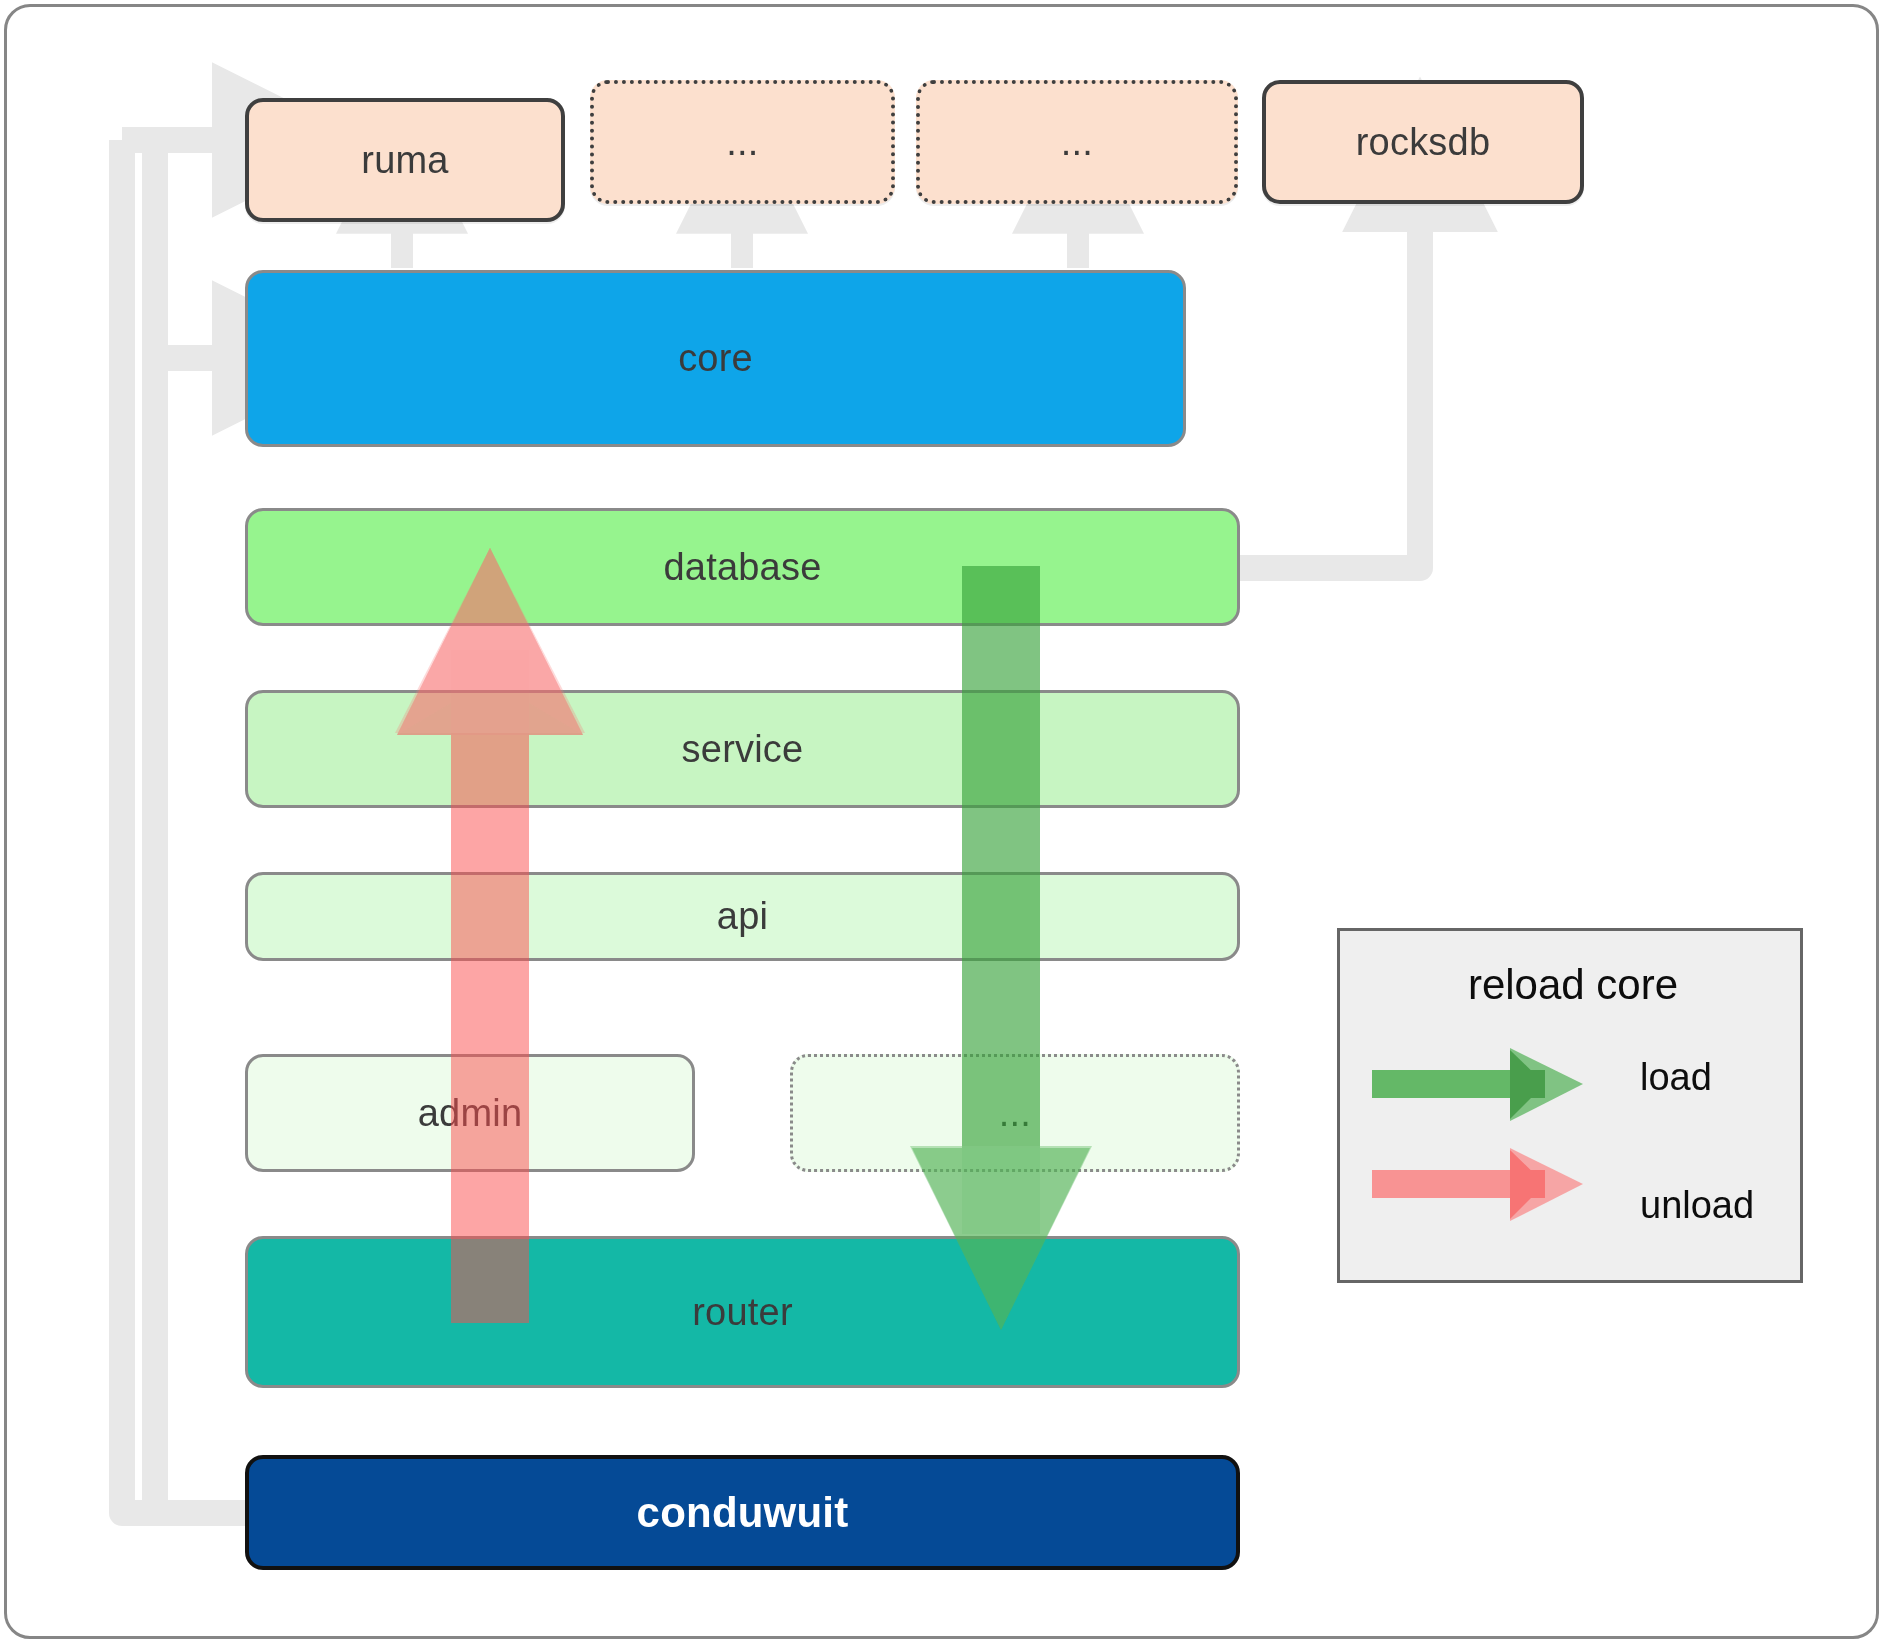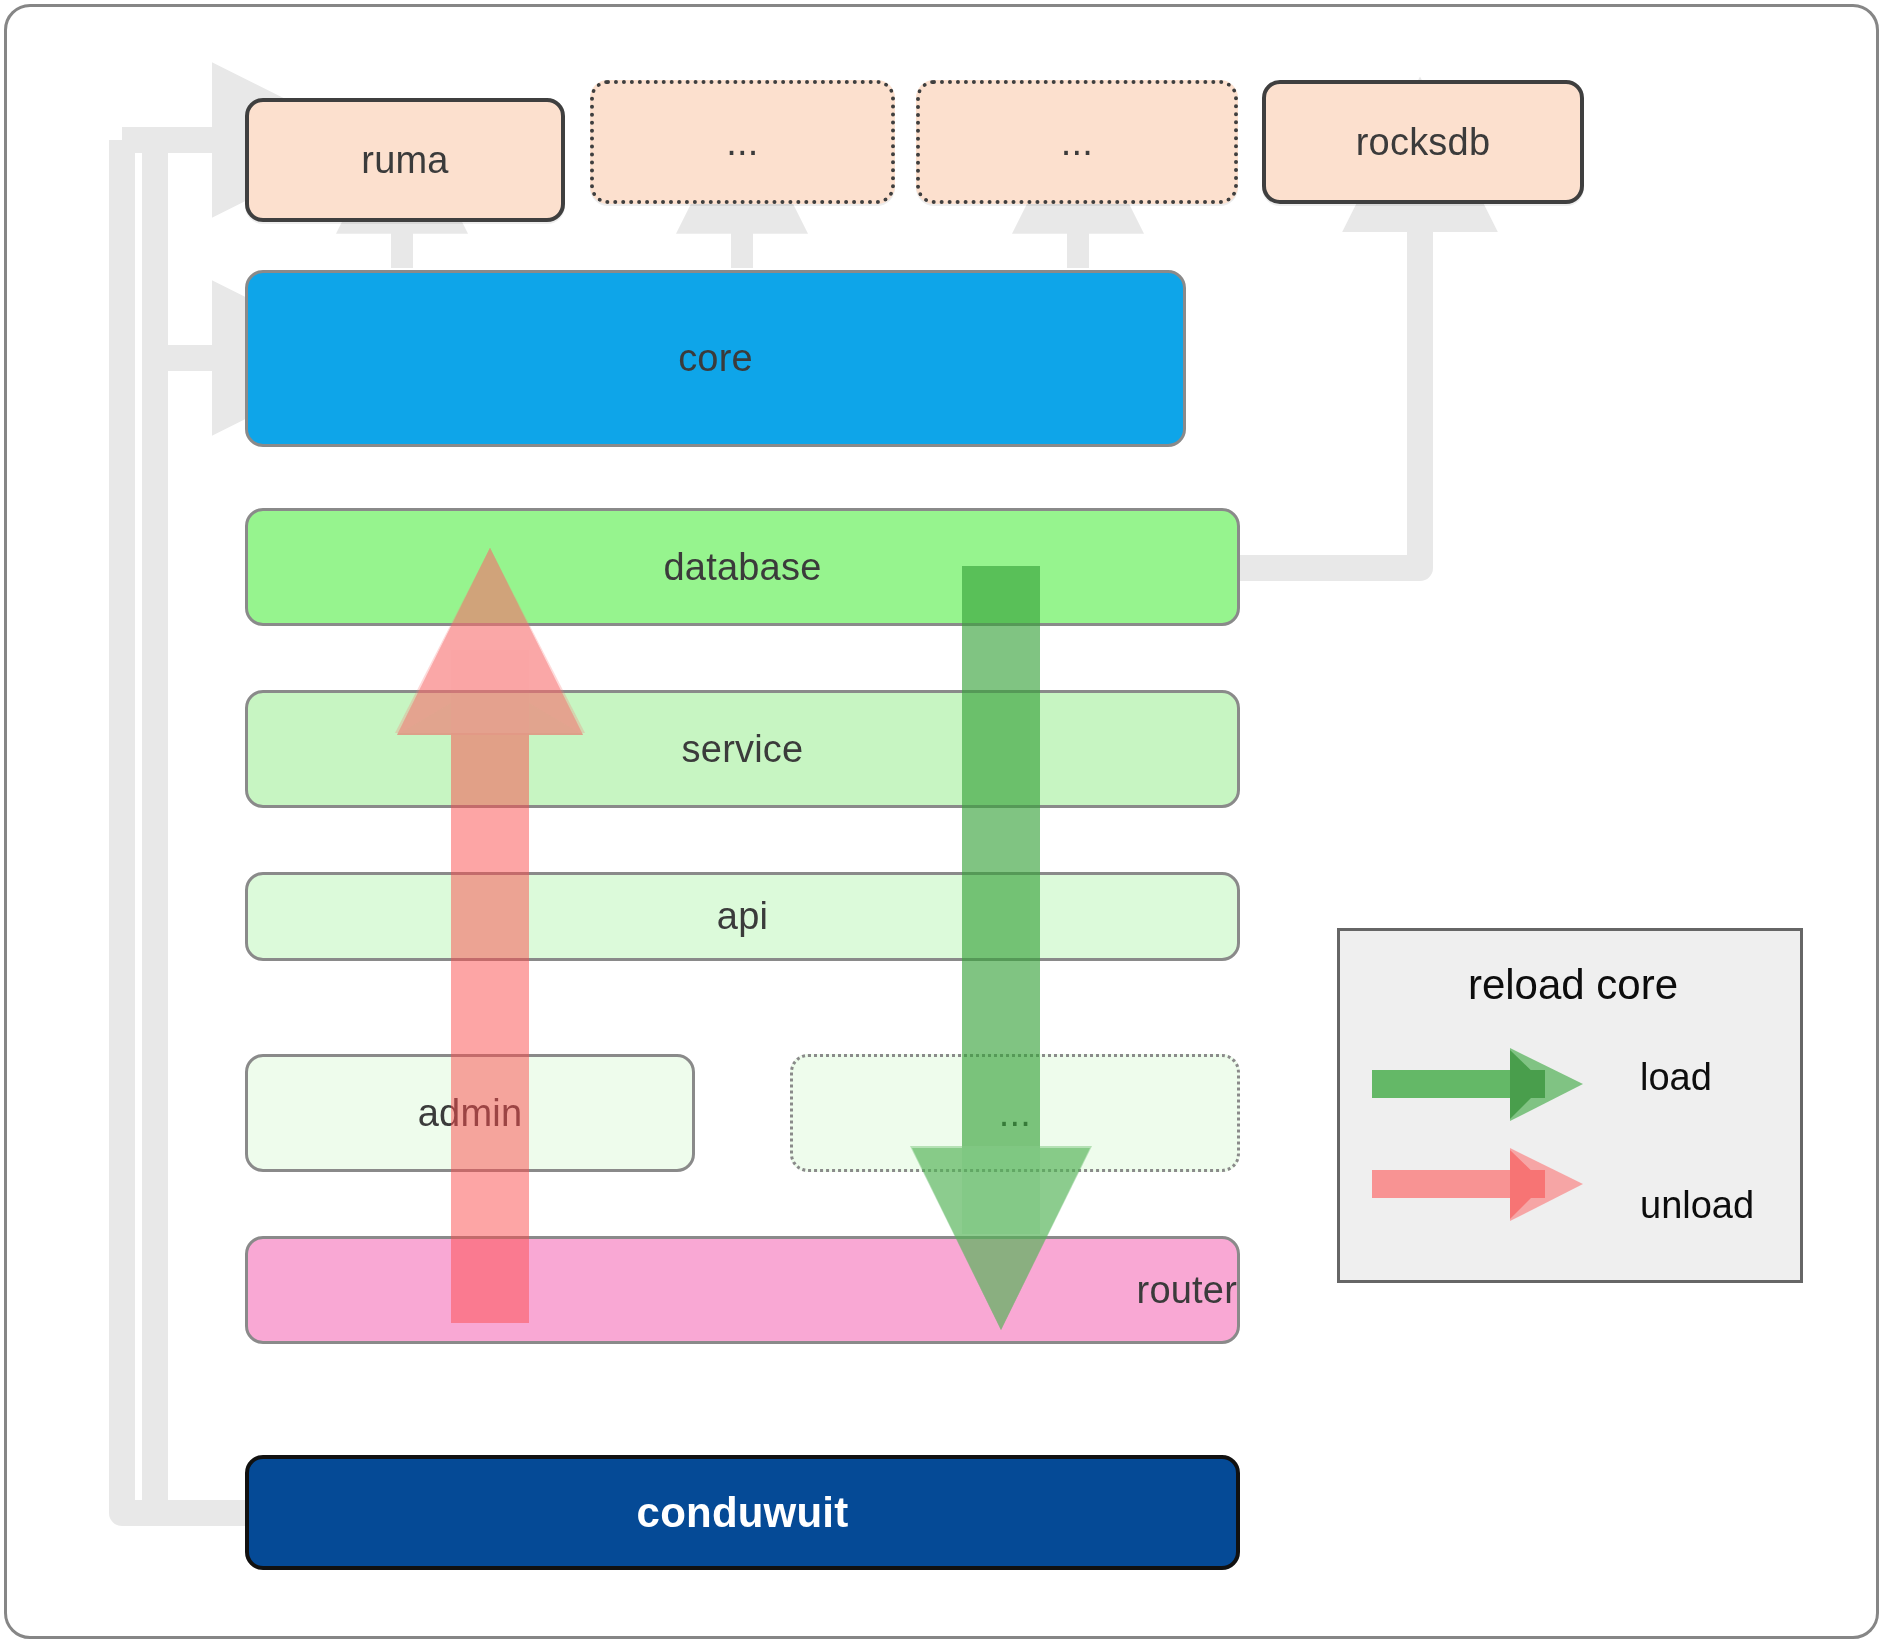--- a/index.html
+++ b/index.html
@@ -163,21 +163,21 @@
 
   <div class="node layer" style="left:245px; top:1054px; width:450px; height:118px; background:#eefcec;">
     <span class="node-label">admin</span>
   </div>
 
   <div class="node layer" style="left:790px; top:1054px; width:450px; height:118px; background:#eefcec;
               border:3px dotted #8a8a8a;">
     <span class="node-label">...</span>
   </div>
 
-  <div class="node layer" style="left:245px; top:1236px; width:995px; height:108px; background:#f9a8d4;justify-content:flex-end;">
+  <div class="node layer" style="left:245px; top:1236px; width:995px; height:152px; background:#14b8a6;">
     <span class="node-label">router</span>
   </div>
 
   <div class="node brand" style="left:245px; top:1455px; width:995px; height:115px;">
     <span class="node-label">conduwuit</span>
   </div>
 
   <svg id="flowarrows" viewBox="0 0 1883 1643" xmlns="http://www.w3.org/2000/svg">
 
     <g opacity="0.62">

